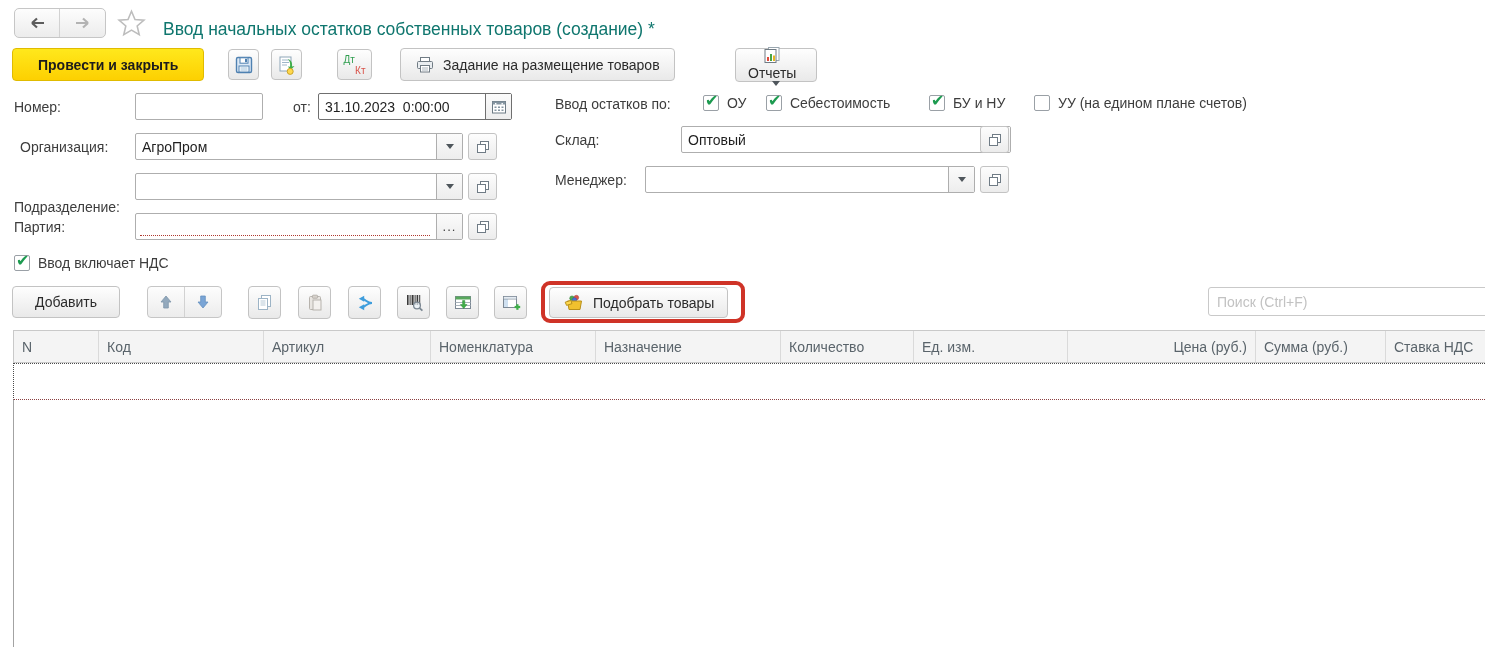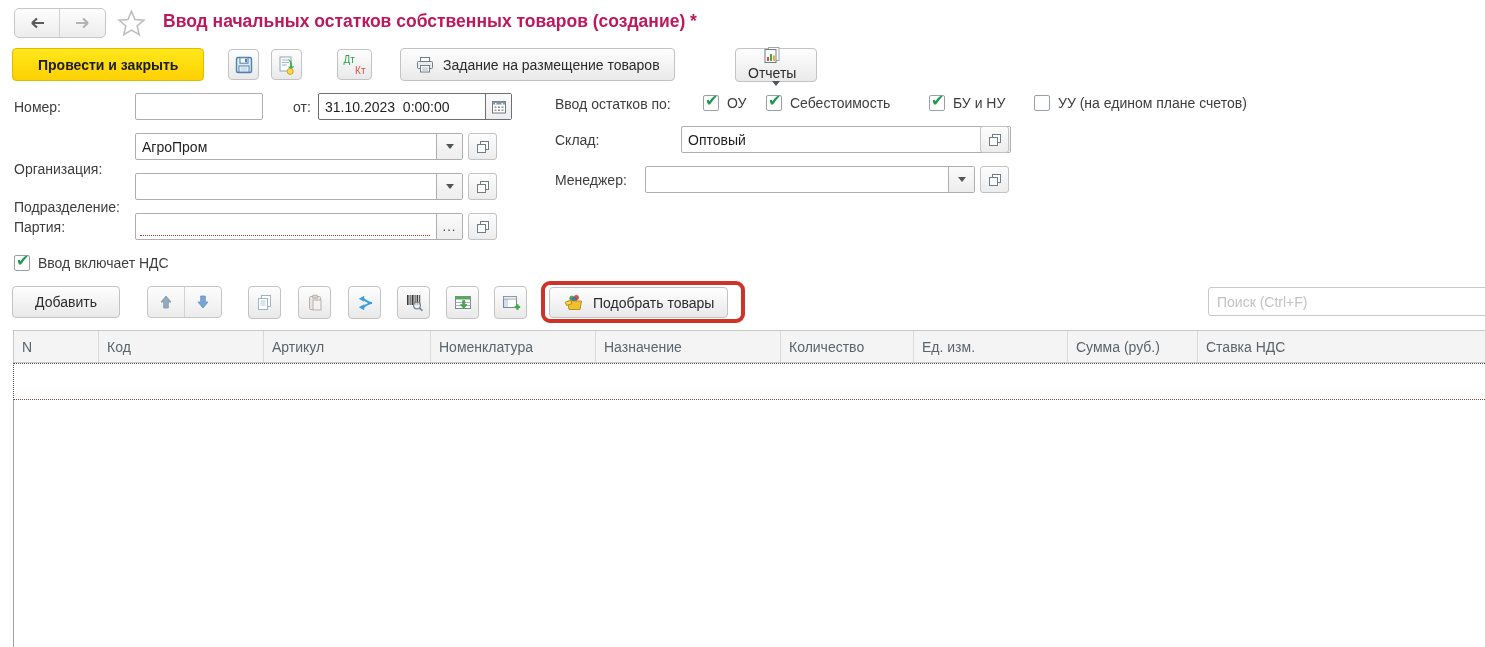--- a/index.html
+++ b/index.html
@@ -13,21 +13,21 @@
          font-size:14px; color:#2b2b2b; cursor:pointer; }
   .btn .gap { margin-right:8px; display:flex; align-items:center; }
 
   
   .nav-group { position:absolute; left:14px; top:8px; width:92px; height:30px;
                border:1px solid #c6c6c6; border-radius:5px; background:linear-gradient(#fdfdfd,#ececec);
                display:flex; overflow:hidden; }
   .nav-half { width:50%; display:flex; align-items:center; justify-content:center; cursor:pointer; }
   .nav-half:first-child { border-right:1px solid #d2d2d2; }
   .star { position:absolute; left:117px; top:9px; cursor:pointer; }
-  .title { position:absolute; left:163px; top:11px; font-size:17.5px; font-weight:bold; color:#be185d; white-space:nowrap; }
+  .title { position:absolute; left:163px; top:19px; font-size:17.5px; font-weight:normal; color:#0f766e; white-space:nowrap; }
 
   .yellow { background:linear-gradient(#ffe81c,#fdd001); border:1px solid #e0bb00; font-weight:bold; color:#1c1c1c; }
 
   
   .lbl { position:absolute; font-size:14px; color:#3d3d3d; white-space:nowrap; }
   .fld { position:absolute; border:1px solid #aeaeae; border-radius:2px; background:#fff; display:flex; }
   .fld.dark { border-color:#6f6f6f; }
   .fld input { border:0; outline:0; flex:1; min-width:0; font:14px "Liberation Sans","DejaVu Sans",sans-serif;
                padding:0 6px; color:#1f1f1f; background:transparent; }
   .attach { width:26px; border-left:1px solid #aeaeae; background:linear-gradient(#fbfbfb,#ededed);
@@ -196,21 +196,21 @@
       </span>
     <span class="cblabel">БУ и НУ</span>
   </div>
   <div class="cbrow" style="left:1034px; top:94px;">
     <span class="cb">
         <span class="mark"></span>
       </span>
     <span class="cblabel">УУ (на едином плане счетов)</span>
   </div>
 
-  <div class="lbl" style="left:14px; top:139px;margin-top:22px;">Организация:</div>
+  <div class="lbl" style="left:20px; top:139px;">Организация:</div>
   <div class="fld" style="left:135px; top:133px; width:328px; height:27px;">
     <input value="АгроПром" style="">
     <div class="attach">
         <span class="caret"></span>
       </div>
   </div>
   <div class="open-btn" style="left:468px; top:133px;">
     <svg width="14" height="14" viewBox="0 0 14 14">
         <rect x="4.5" y="1.5" width="8" height="8" fill="#fff" stroke="#6f7b85"></rect>
         <rect x="1.5" y="4.5" width="8" height="8" fill="#fff" stroke="#6f7b85"></rect>
@@ -375,20 +375,21 @@
   <input class="search" placeholder="Поиск (Ctrl+F)" style="">
 
   <div class="thead">
       <div class="th" style="width: 85px;">N</div>
       <div class="th" style="width: 165px;">Код</div>
       <div class="th" style="width: 167px;">Артикул</div>
       <div class="th" style="width: 165px;">Номенклатура</div>
       <div class="th" style="width: 185px;">Назначение</div>
       <div class="th" style="width: 133px;">Количество</div>
       <div class="th" style="width: 154px;">Ед. изм.</div>
+      <div class="th th-right" style="width: 188px;">Цена (руб.)</div>
       <div class="th" style="width: 130px;">Сумма (руб.)</div>
       <div class="th th-last" style="width: 110px;">Ставка НДС</div>
     </div>
 
   <div class="focus-row"></div>
   <div class="left-line"></div>
 
 </div>
 
 </body></html>

